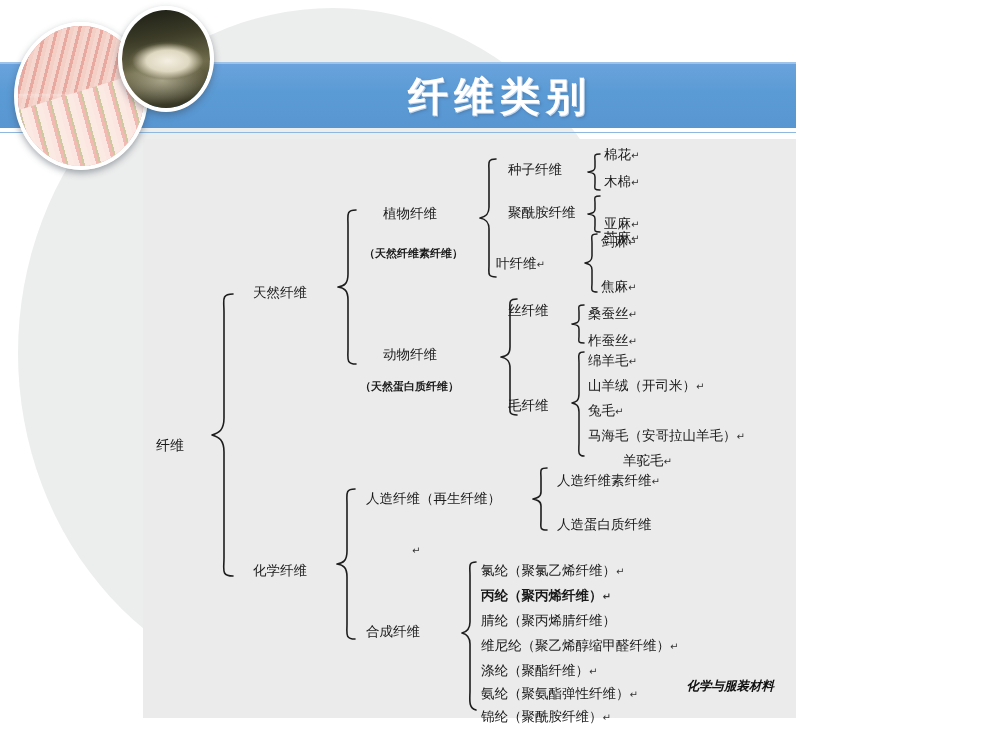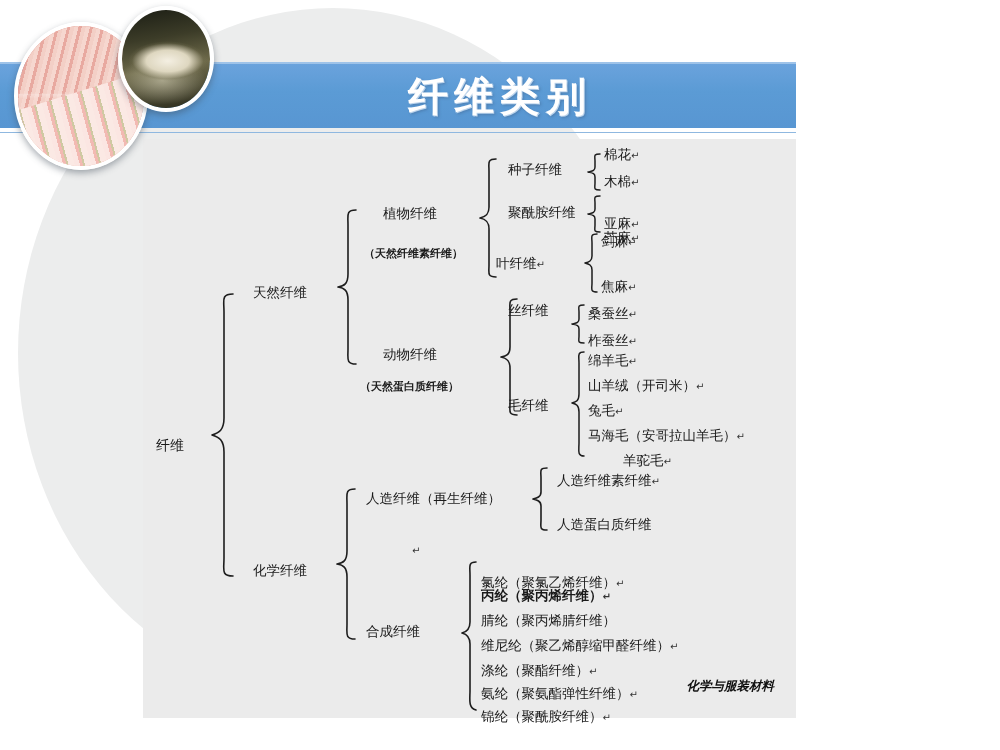--- a/index.html
+++ b/index.html
@@ -258,21 +258,21 @@
 
   <div class="node" style="left:588px;top:354px;"><span>绵羊毛</span><span class="cr">↵</span></div>
   <div class="node" style="left:588px;top:379px;"><span>山羊绒（开司米）</span><span class="cr">↵</span></div>
   <div class="node" style="left:588px;top:404px;"><span>兔毛</span><span class="cr">↵</span></div>
   <div class="node" style="left:588px;top:429px;"><span>马海毛（安哥拉山羊毛）</span><span class="cr">↵</span></div>
   <div class="node" style="left:588px;top:454px;margin-left:35px;"><span>羊驼毛</span><span class="cr">↵</span></div>
 
   <div class="node" style="left:557px;top:474px;"><span>人造纤维素纤维</span><span class="cr">↵</span></div>
   <div class="node" style="left:557px;top:518px;"><span>人造蛋白质纤维</span></div>
 
-  <div class="node" style="left:481px;top:576px;"><span>氯纶（聚氯乙烯纤维）</span><span class="cr">↵</span></div>
+  <div class="node" style="left:481px;top:564px;"><span>氯纶（聚氯乙烯纤维）</span><span class="cr">↵</span></div>
   <div class="node" style="left:481px;top:589px;font-weight:bold;"><span>丙纶（聚丙烯纤维）</span><span class="cr">↵</span></div>
   <div class="node" style="left:481px;top:614px;"><span>腈纶（聚丙烯腈纤维）</span></div>
   <div class="node" style="left:481px;top:639px;"><span>维尼纶（聚乙烯醇缩甲醛纤维）</span><span class="cr">↵</span></div>
   <div class="node" style="left:481px;top:664px;"><span>涤纶（聚酯纤维）</span><span class="cr">↵</span></div>
   <div class="node" style="left:481px;top:687px;"><span>氨纶（聚氨酯弹性纤维）</span><span class="cr">↵</span></div>
   <div class="node" style="left:481px;top:710px;"><span>锦纶（聚酰胺纤维）</span><span class="cr">↵</span></div>
 
   <div class="footer">化学与服装材料</div>
 
 </div>

